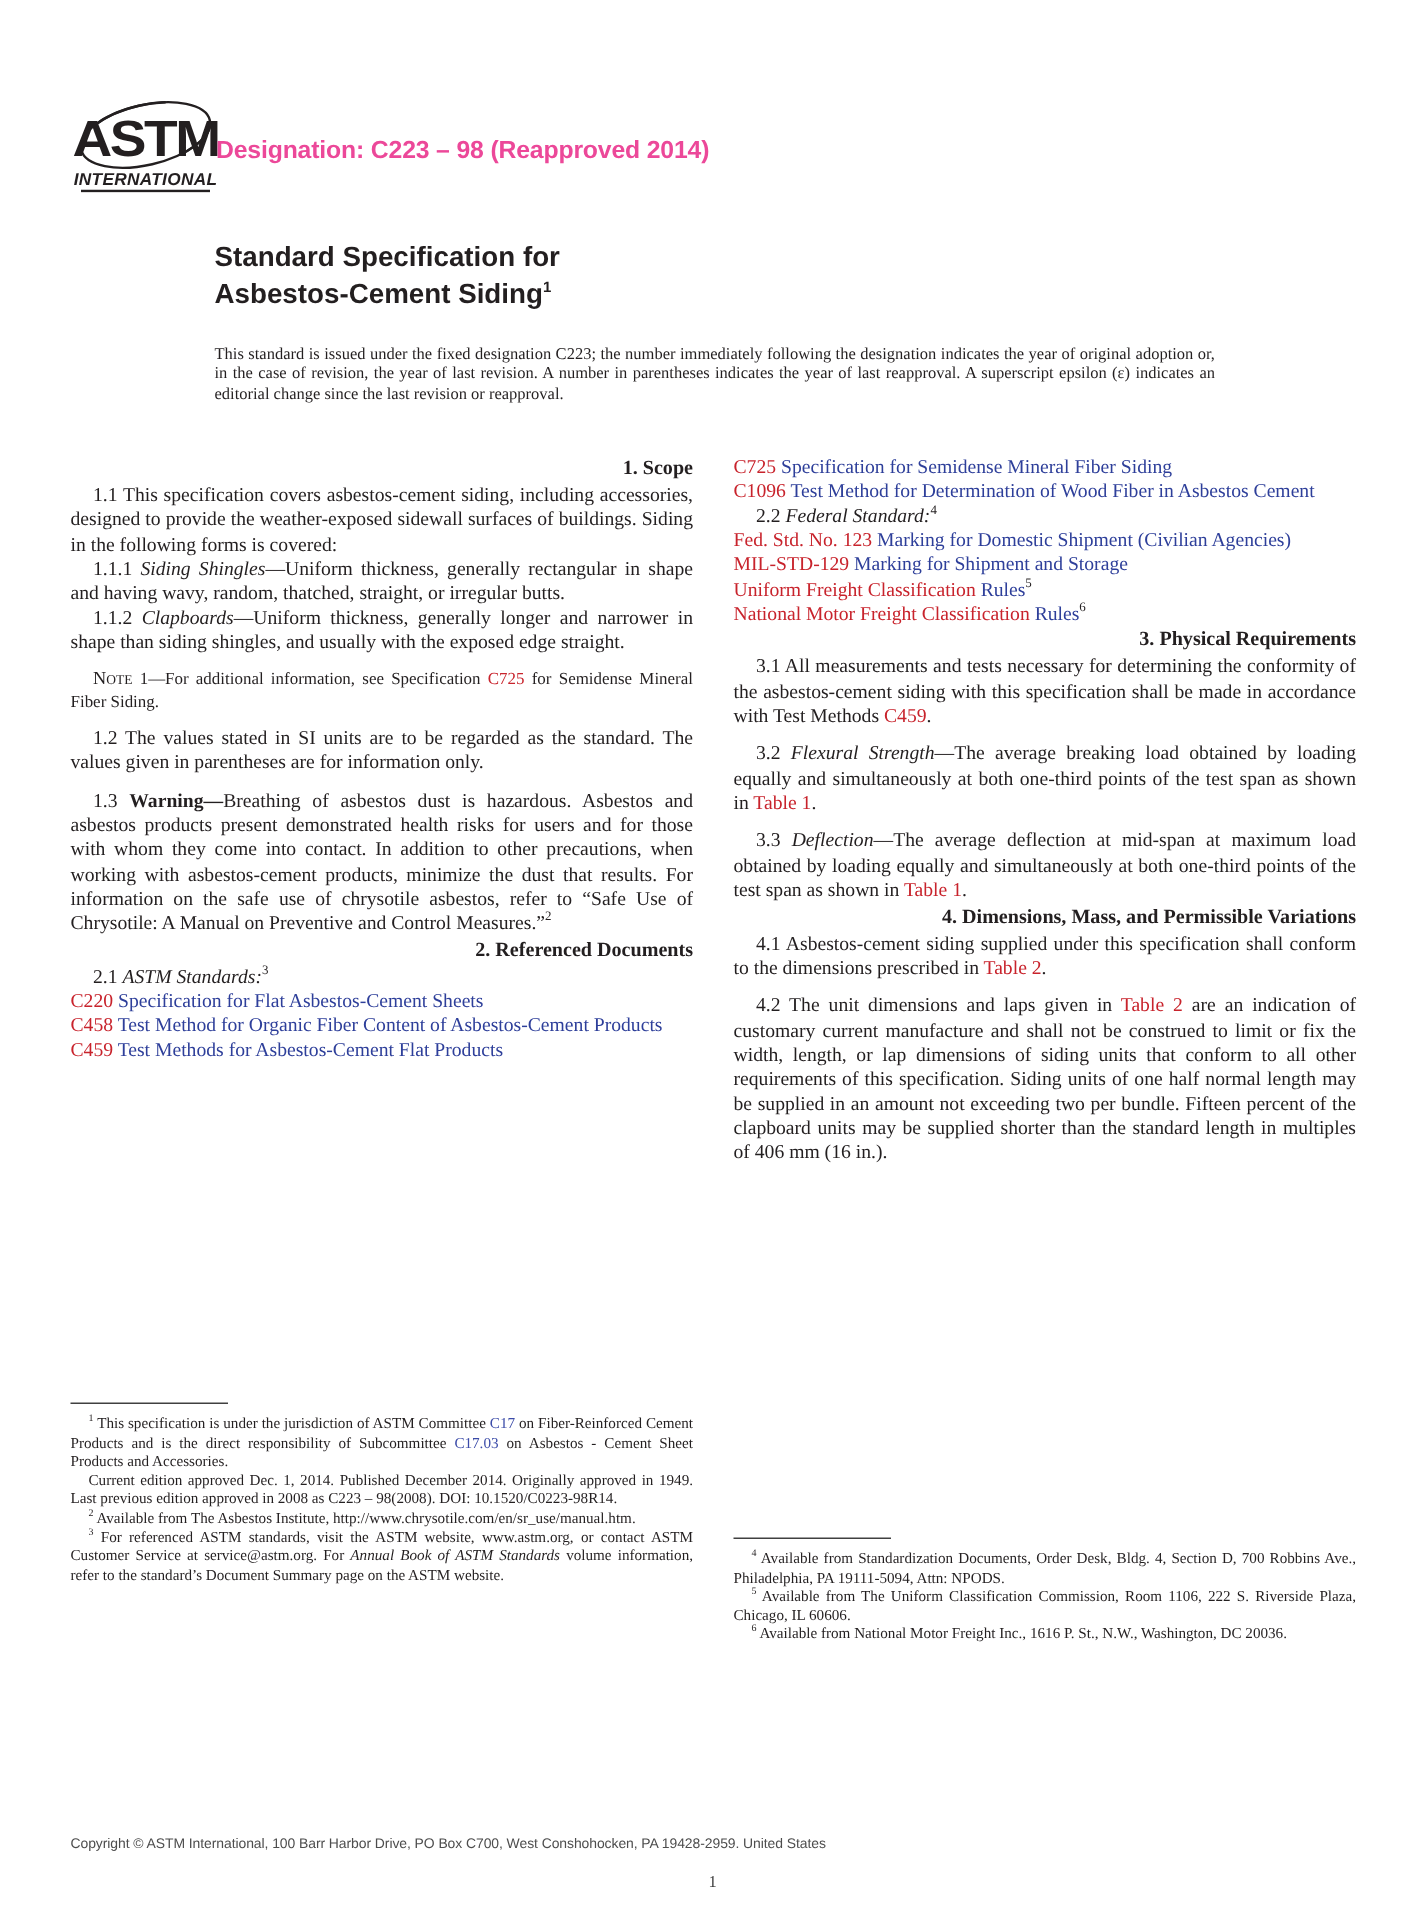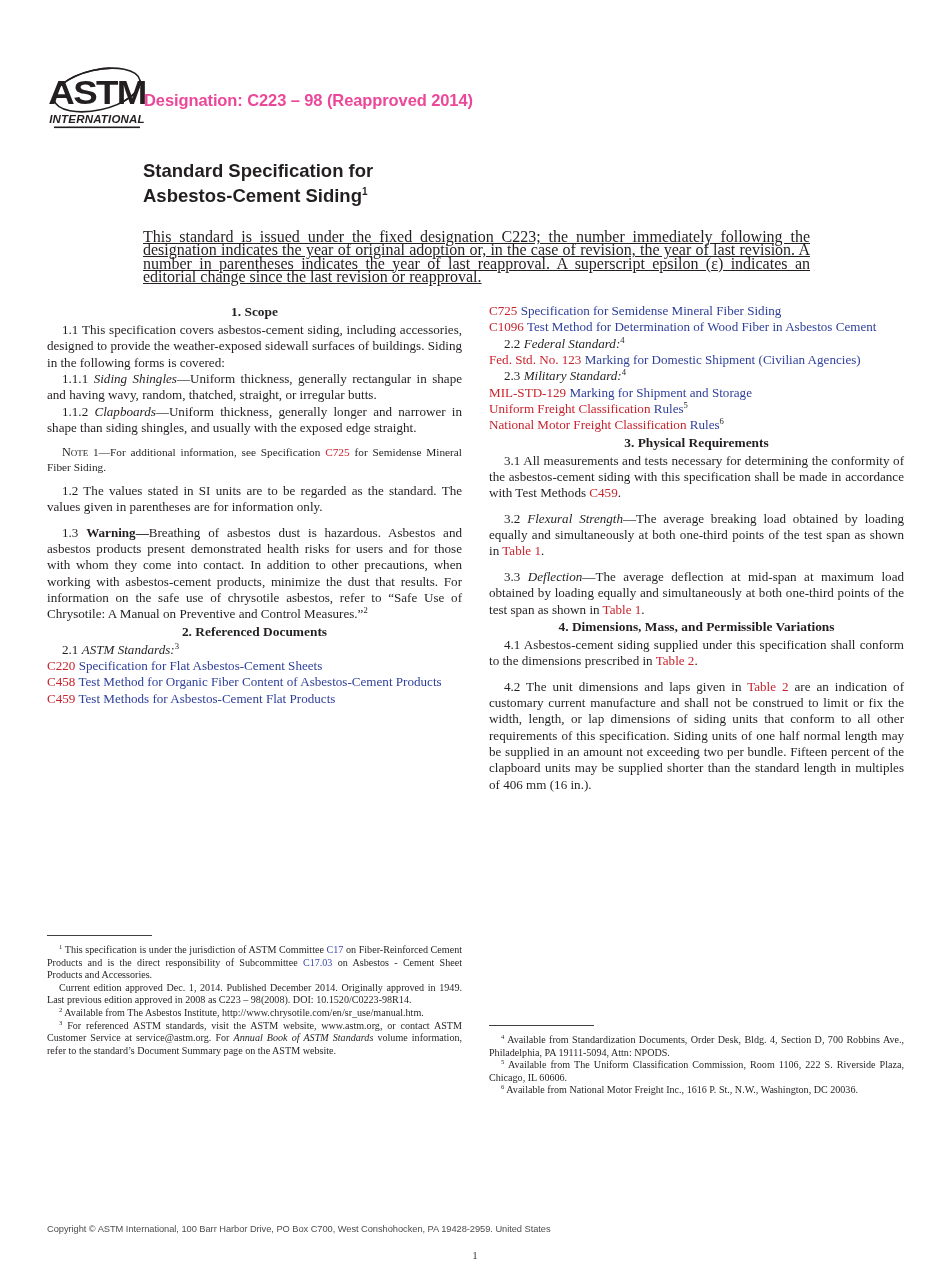--- a/index.html
+++ b/index.html
@@ -67,46 +67,45 @@
     font-size: 10px;
     vertical-align: super;
     line-height: 0;
   }
 
   .preamble {
     position: absolute;
     left: 143px;
     top: 230px;
     width: 667px;
-    font-size: 16px;
+    font-size: 11px;
     line-height: 13.3px;
     text-align: justify;
     color: #231f20;
-    text-decoration: underline;
   }
 
   
   .col {
     position: absolute;
     width: 415px;
     font-size: 13.1px;
     line-height: 16.35px;
     text-align: justify;
     -webkit-hyphens: none;
     hyphens: none;
   }
   .col-left  { left: 47px;  top: 303px; }
   .col-right { left: 489px; top: 303px; }
 
   h2.sec {
     font-size: 13.4px;
     font-weight: bold;
     margin: 0 0 2px 0;
     line-height: 17px;
-    text-align: center;
+    text-align: right;
     text-indent: 0;
   }
   .sec-gap { margin-top: 11px; }
 
   p {
     margin: 0;
     text-indent: 15px;
   }
   p.hang {
     text-indent: -15px;
@@ -238,21 +237,20 @@
   <div class="col col-right">
 
     <p class="hang"><span class="ref">C725</span> <span class="reft">Specification for Semidense Mineral Fiber Siding</span></p>
 
     <p class="hang"><span class="ref">C1096</span> <span class="reft">Test Method for Determination of Wood Fiber in Asbestos Cement</span></p>
 
     <p><span>2.2 </span><span class="it">Federal Standard:</span><sup>4</sup></p>
 
     <p class="hang"><span class="ref">Fed. Std. No. 123</span> <span class="reft">Marking for Domestic Shipment (Civilian Agencies)</span></p>
 
-    <p><span>2.3 </span><span class="it">Military Standard:</span><sup>4</sup></p>
 
     <p class="hang"><span class="ref">MIL-STD-129</span> <span class="reft">Marking for Shipment and Storage</span></p>
 
 
     <p class="hang"><span class="ref">Uniform Freight Classification </span><span class="reft">Rules</span><sup>5</sup></p>
 
     <p class="hang"><span class="ref">National Motor Freight Classification </span><span class="reft">Rules</span><sup>6</sup></p>
 
     <h2 class="sec sec-gap">3.  Physical Requirements</h2>
 

